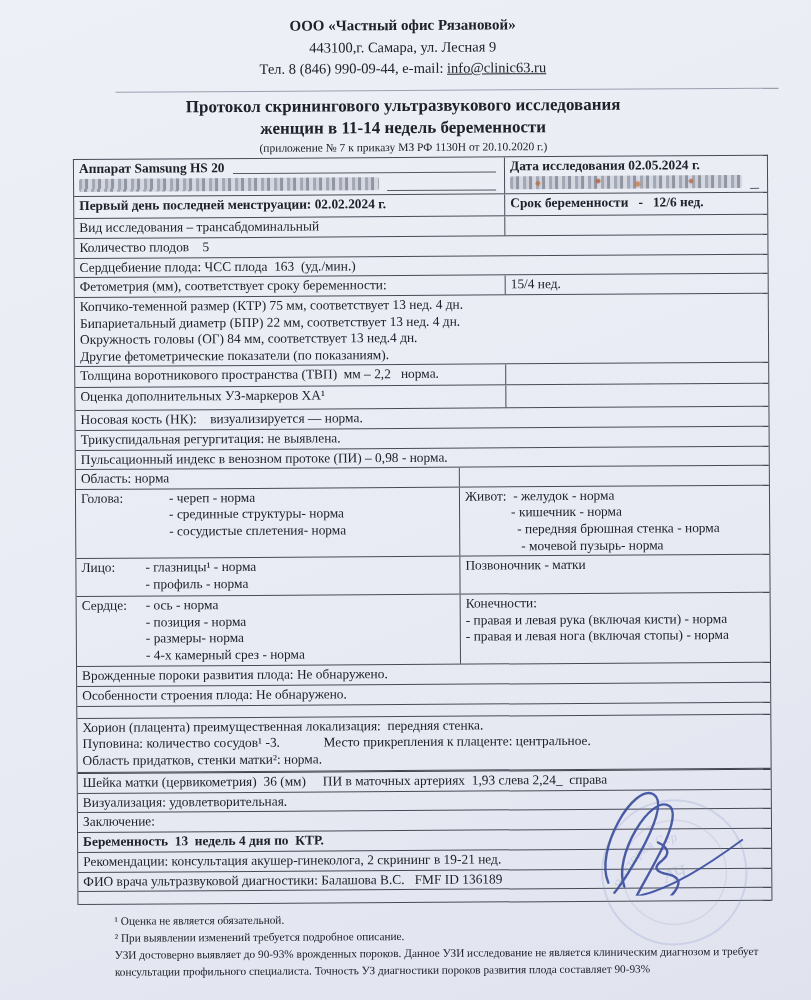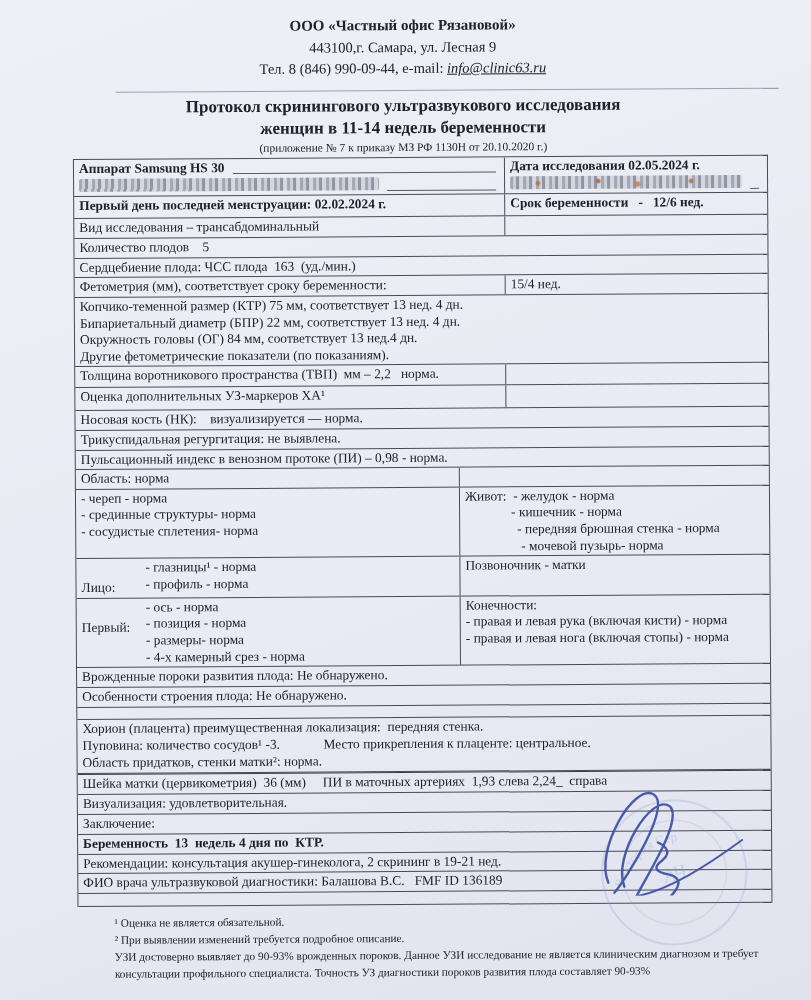--- a/index.html
+++ b/index.html
@@ -10,42 +10,42 @@
     color:#20222b;
   }
   .sheet{
     position:relative;width:811px;height:1000px;
     transform:rotate(-0.35deg);
   }
   
   .org-header{padding-top:14px;text-align:center;line-height:1.5;}
   .org-name{font-weight:bold;font-size:15px;}
   .org-line{font-size:14.5px;}
-  .email{text-decoration:underline;font-style:italic;}
+  .email{text-decoration:underline;}
   .rule{border:none;border-top:1px solid #9aa0ae;margin:10px 30px 4px 118px;}
   .doc-title{font-weight:bold;font-size:17px;text-align:center;line-height:1.32;}
   .doc-subtitle{font-size:11.5px;text-align:center;margin-top:1px;}
   
   .tbl{
     position:relative;margin:4px 41px 0 75px;width:695px;
     border:1.4px solid #474b56;border-bottom:none;box-sizing:border-box;
     font-size:13.4px;line-height:1.24;
   }
   .row{display:flex;border-bottom:1px solid #474b56;box-sizing:border-box;}
   .row.thick{border-top:1.6px solid #3c4049;}
   .cell{padding:1px 6px 1px 5px;box-sizing:border-box;}
   .cl{flex:0 0 430px;}
   .cl.anat{flex:0 0 383px;}
   .cr{flex:1;border-left:1px solid #474b56;}
   .full{flex:1;}
   .t{white-space:pre-wrap;}
   .b{font-weight:bold;}
   .lblline{display:flex;}
   .lbl{flex:0 0 88px;}
-  .lbl.sm{flex:0 0 64px;margin-top:20px;}
+  .lbl.sm{flex:0 0 64px;}
   .lines{flex:1;}
   .flexline{display:flex;align-items:flex-end;}
   .uline{flex:1;border-bottom:1px solid #555a66;height:13px;margin:0 2px 2px 8px;}
   .redact{
     height:13px;width:300px;margin:2px 0 3px 0;border-radius:2px;
     background:repeating-linear-gradient(93deg,#9aa0ad 0 3px,#c9ccd6 3px 6px,#868c99 6px 9px,#d3d6df 9px 13px);
     filter:blur(0.6px);opacity:.9;
   }
   .redact.r2{
     width:232px;
@@ -85,21 +85,21 @@
 
   <div class="doc-title">Протокол скринингового ультразвукового исследования</div>
   <div class="doc-title">женщин в 11-14 недель беременности</div>
   <div class="doc-subtitle">(приложение № 7 к приказу МЗ РФ 1130Н от 20.10.2020 г.)</div>
 
   <div class="tbl">
 
     <div class="row h36">
       <div class="cell cl b">
         <div class="flexline">
-            <span class="t">Аппарат Samsung HS 30</span>
+            <span class="t">Аппарат Samsung HS 20</span>
             <span class="uline"></span>
           </div>
         <div class="flexline">
             <span class="redact"></span>
             <span class="uline"></span>
           </div>
       </div>
       <div class="cell cr b">
         <div class="flexline">
             <span class="t">Дата исследования 02.05.2024 г.</span>
@@ -165,20 +165,21 @@
       <div class="cell full"><span class="t">Пульсационный индекс в венозном протоке (ПИ) – 0,98 - норма.</span></div>
     </div>
 
     <div class="row h17">
       <div class="cell cl anat"><span class="t">Область: норма</span></div>
       <div class="cell cr"></div>
     </div>
 
     <div class="row h60">
       <div class="cell cl anat lblline">
+        <span class="lbl t">Голова:</span>
         <span class="lines">
           <div class="t">- череп - норма</div>
           <div class="t">- срединные структуры- норма</div>
           <div class="t">- сосудистые сплетения- норма</div>
         </span>
       </div>
       <div class="cell cr">
         <div class="t">Живот:  - желудок - норма</div>
         <div class="t ind1">- кишечник - норма</div>
         <div class="t ind2">- передняя брюшная стенка - норма</div>
@@ -192,21 +193,21 @@
         <span class="lines">
           <div class="t">- глазницы¹ - норма</div>
           <div class="t">- профиль - норма</div>
         </span>
       </div>
       <div class="cell cr"><span class="t">Позвоночник - матки</span></div>
     </div>
 
     <div class="row h64">
       <div class="cell cl anat lblline">
-        <span class="lbl sm t">Первый:</span>
+        <span class="lbl sm t">Сердце:</span>
         <span class="lines">
           <div class="t">- ось - норма</div>
           <div class="t">- позиция - норма</div>
           <div class="t">- размеры- норма</div>
           <div class="t">- 4-х камерный срез - норма</div>
         </span>
       </div>
       <div class="cell cr">
         <div class="t">Конечности:</div>
         <div class="t">- правая и левая рука (включая кисти) - норма</div>

